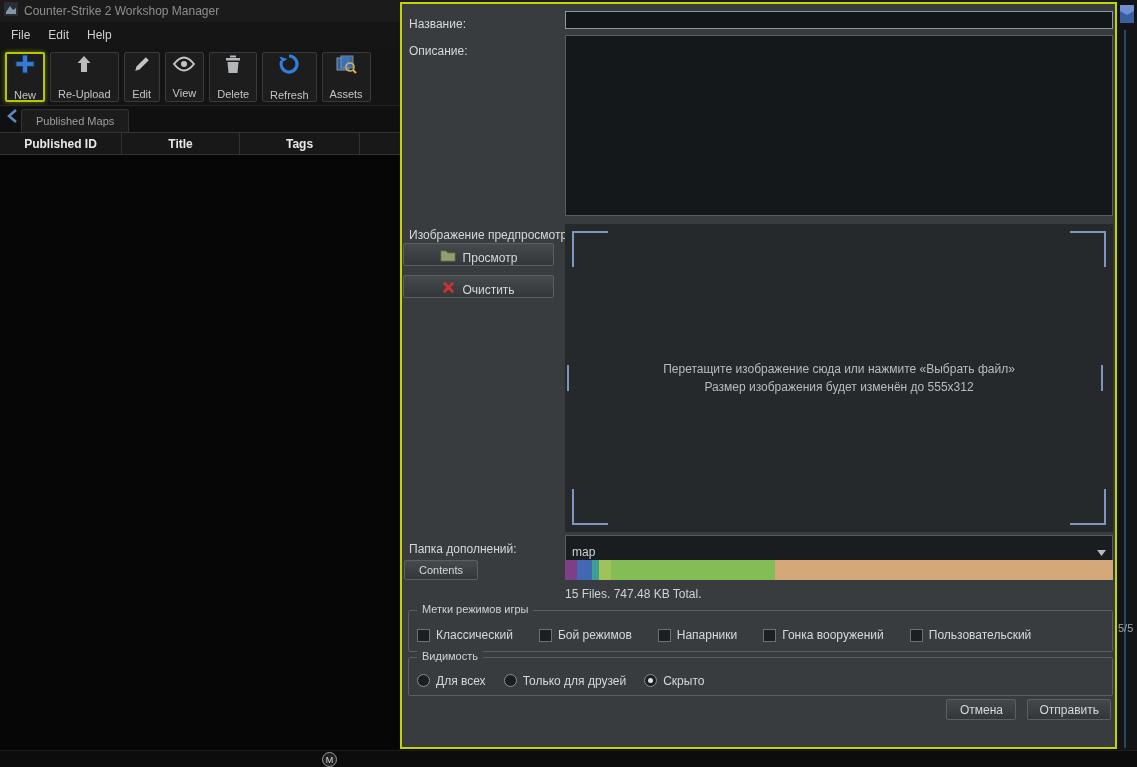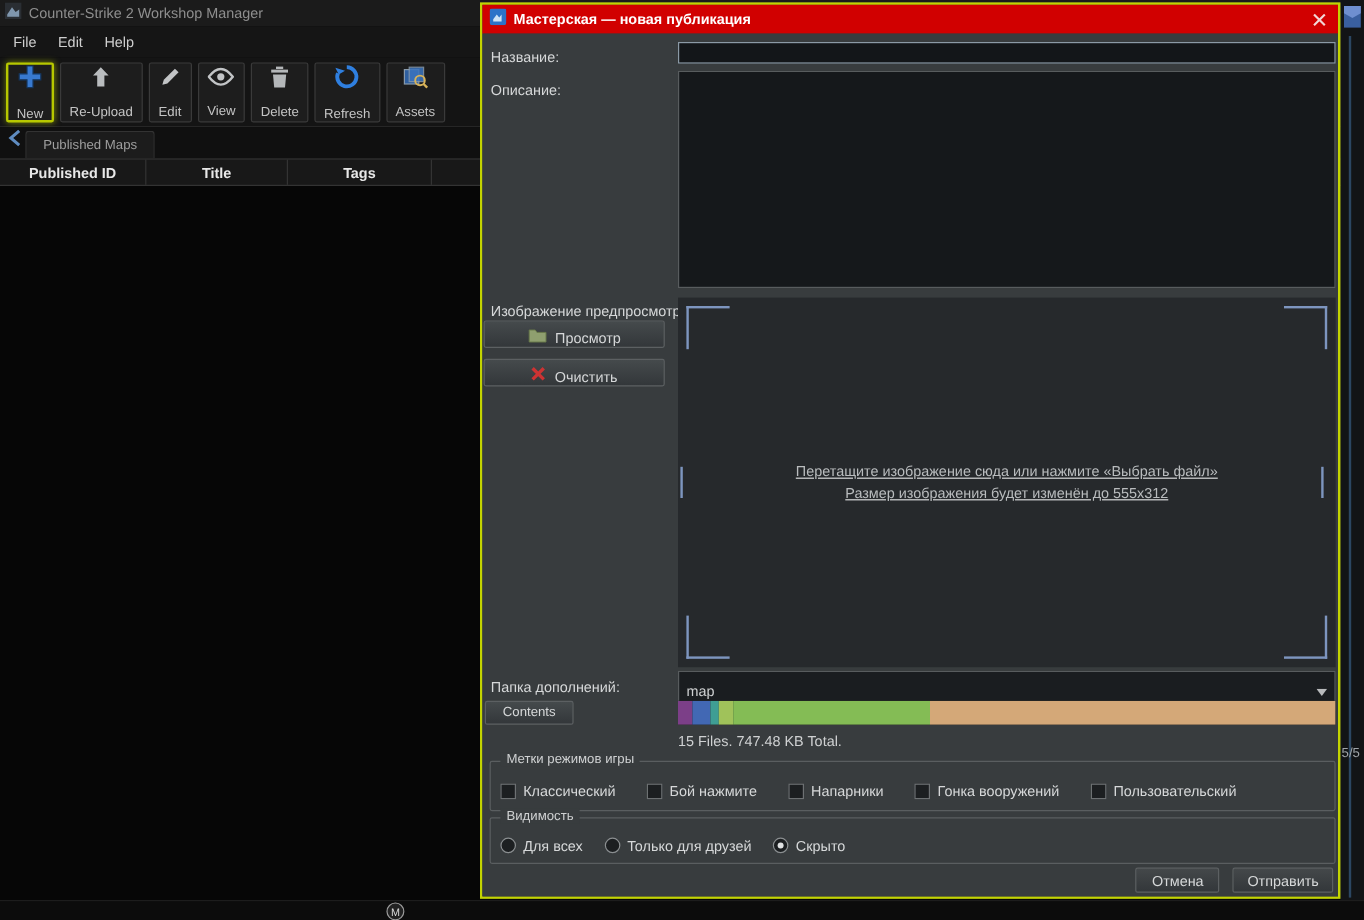--- a/index.html
+++ b/index.html
@@ -41,21 +41,21 @@
   .dialog-titlebar { height:24px; background:#d10000; display:flex; align-items:center; gap:6px; padding:0 6px; }
   .dialog-title { color:#ffffff; font-size:12px; font-weight:bold; flex:1; }
   .dialog-close { width:20px; height:20px; display:flex; align-items:center; justify-content:center; }
   .dialog-body { position:relative; height:719px; background:#383c3e; font-size:12px; color:#d6d8d9; }
   .lbl { position:absolute; left:7px; white-space:nowrap; }
   .lbl-name { top:13px; } .lbl-desc { top:40px; } .lbl-preview { top:224px; } .lbl-folder { top:538px; }
   .name-input { position:absolute; left:163px; top:7px; width:548px; height:18px; background:#131619; border:1px solid #8b9aa6; color:#dcdcdc; font-size:12px; padding:0 4px; outline:none; }
   .desc-box { position:absolute; left:163px; top:31px; width:548px; height:181px; background:#15181b; border:1px solid #585c5e; }
   .side-btn { position:absolute; left:1px; width:151px; height:23px; background:linear-gradient(#454a4c,#33373a); border:1px solid #5c6062; color:#d6d8d9; font-size:12px; display:flex; align-items:flex-end; justify-content:center; gap:7px; border-radius:2px; }
   .btn-browse { top:239px; } .btn-clear { top:271px; }
-  .dropzone { position:absolute; left:163px; top:220px; width:548px; height:308px; background:#26292c; display:flex; flex-direction:column; align-items:center; justify-content:center; gap:4px;text-decoration:underline; }
+  .dropzone { position:absolute; left:163px; top:220px; width:548px; height:308px; background:#26292c; display:flex; flex-direction:column; align-items:center; justify-content:center; gap:4px; }
   .dz-line { color:#b9bcbe; font-size:12px; }
   .corner { position:absolute; width:36px; height:36px; border:0 solid #7d95bf; }
   .corner.tl { left:7px; top:7px; border-left-width:2px; border-top-width:2px; }
   .corner.tr { right:7px; top:7px; border-right-width:2px; border-top-width:2px; }
   .corner.bl { left:7px; bottom:7px; border-left-width:2px; border-bottom-width:2px; }
   .corner.br { right:7px; bottom:7px; border-right-width:2px; border-bottom-width:2px; }
   .tick { position:absolute; width:2px; height:26px; background:#7d95bf; top:141px; }
   .tick.left { left:2px; } .tick.right { right:10px; }
   .combo { position:absolute; left:163px; top:531px; width:548px; height:34px; background:#1a1d20; border:1px solid #585c5e; display:flex; align-items:center; justify-content:space-between; padding:0 6px; color:#cfd1d2; font-size:12px; }
   .btn-contents { position:absolute; left:2px; top:556px; width:74px; height:20px; background:linear-gradient(#454a4c,#33373a); border:1px solid #5c6062; color:#d6d8d9; font-size:11px; display:flex; align-items:center; justify-content:center; border-radius:2px; }
@@ -182,32 +182,20 @@
         </svg></span>
     <div class="strip-scroll"></div>
     <div class="page-indicator">5/5</div>
   </div>
 
   <div class="bottom-strip">
     <div class="m-badge">M</div>
   </div>
 
   <div class="dialog">
-    <div class="dialog-titlebar">
-      <span><svg width="14" height="14" viewBox="0 0 14 14">
-            <rect width="14" height="14" rx="2" fill="#2d72c8"></rect>
-            <path d="M3 9l3-4 2 2.5L10 5v6H3z" fill="#cfe2f5"></path>
-          </svg></span>
-      <span class="dialog-title">Мастерская — новая публикация</span>
-      <span class="dialog-close">
-          <svg width="11" height="11" viewBox="0 0 11 11">
-            <path d="M1 1l9 9M10 1L1 10" stroke="#f2d5d5" stroke-width="1.8"></path>
-          </svg>
-        </span>
-    </div>
 
     <div class="dialog-body">
       <span class="lbl lbl-name">Название:</span>
       <input class="name-input" value="" style="">
 
       <span class="lbl lbl-desc">Описание:</span>
       <div class="desc-box"></div>
 
       <span class="lbl lbl-preview">Изображение предпросмотра:</span>
 
@@ -256,21 +244,21 @@
 
       <div class="group group-modes">
         <span class="legend">Метки режимов игры</span>
         <div class="opt-row">
           <div class="check-item">
             <span class="checkbox"></span>
             <span>Классический</span>
           </div>
           <div class="check-item">
             <span class="checkbox"></span>
-            <span>Бой нажмите</span>
+            <span>Бой режимов</span>
           </div>
           <div class="check-item">
             <span class="checkbox"></span>
             <span>Напарники</span>
           </div>
           <div class="check-item">
             <span class="checkbox"></span>
             <span>Гонка вооружений</span>
           </div>
           <div class="check-item">

